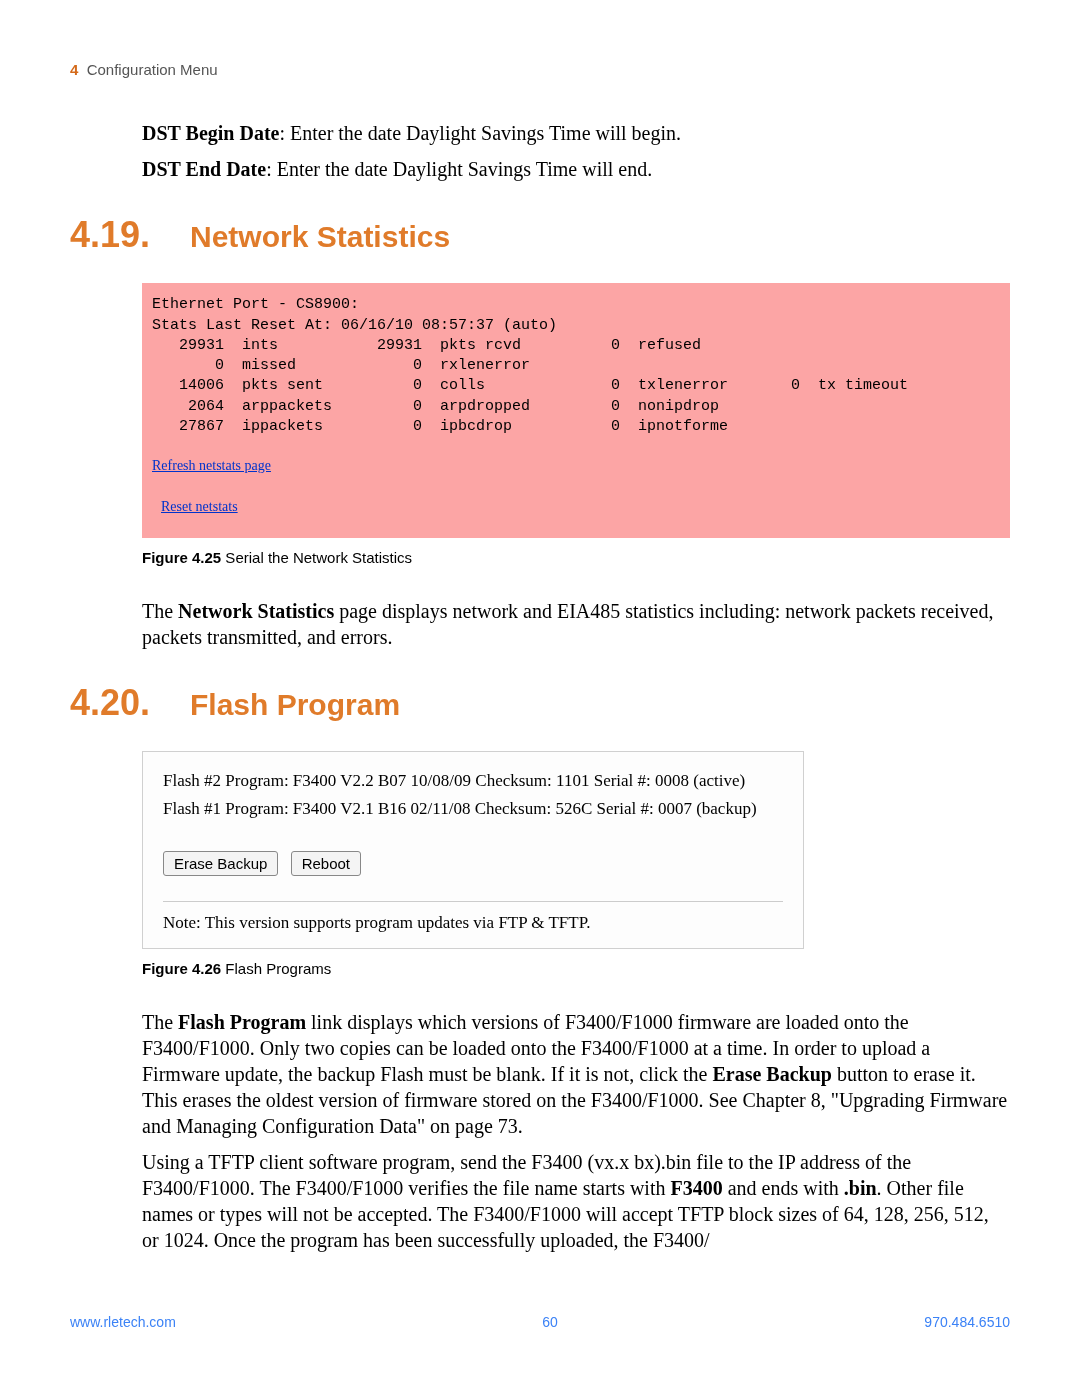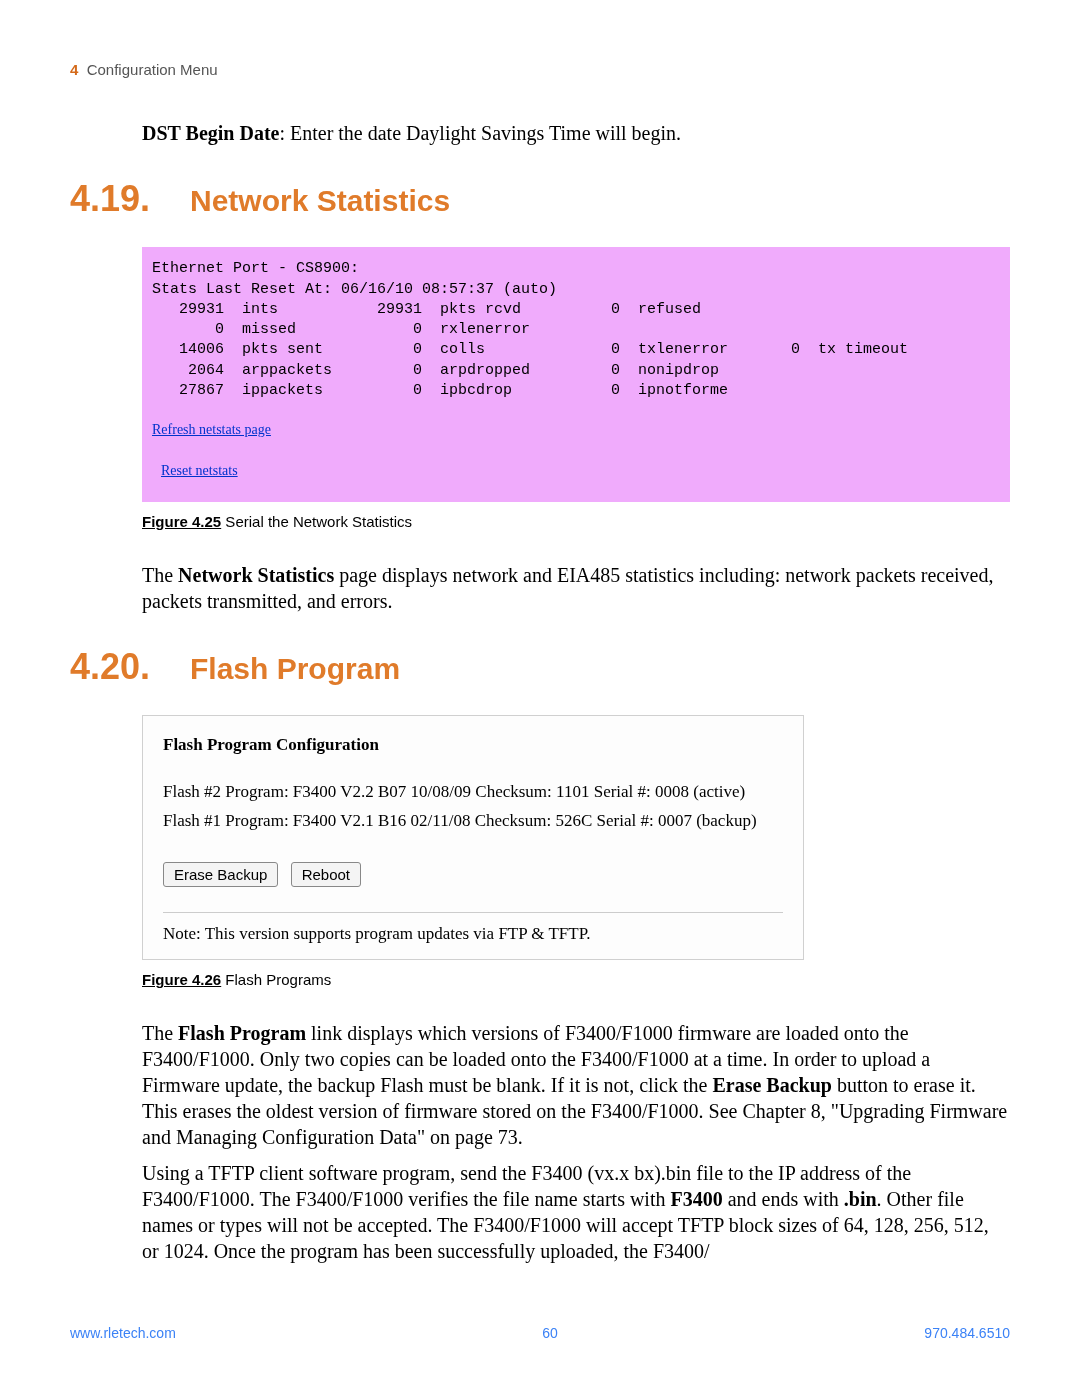--- a/index.html
+++ b/index.html
@@ -41,41 +41,41 @@
     width: 120px;
     flex: 0 0 120px;
   }
   .sec-title {
     color: #e07b2a;
     font-family: Arial, Helvetica, sans-serif;
     font-size: 30px;
     font-weight: bold;
   }
   .stats-box {
-    background: #f0abfc;
+    background: #fca5a5;
     font-family: "Courier New", Courier, monospace;
     font-size: 15px;
     padding: 12px 10px 20px 10px;
     margin-bottom: 10px;
     white-space: pre;
     line-height: 1.35;
   }
   .stats-box a {
     color: #0033cc;
     text-decoration: underline;
     font-family: "Times New Roman", Times, serif;
     font-size: 14px;
   }
   .fig-caption {
     font-family: Arial, Helvetica, sans-serif;
     font-size: 15px;
     margin-top: 10px;
     margin-bottom: 30px;
   }
-  .fig-caption b { font-weight: bold; text-decoration: underline; }
+  .fig-caption b { font-weight: bold; }
   .flash-box {
     border: 1px solid #d0d0d0;
     background: #fdfdfd;
     padding: 18px 20px 14px 20px;
     margin-bottom: 10px;
     font-family: "Times New Roman", Times, serif;
     font-size: 17px;
     width: 620px;
   }
   .flash-box hr {
@@ -105,20 +105,21 @@
 </style>
 </head>
 <body>
 
 <div class="header-line">
   <span class="chap-num">4</span>&nbsp;&nbsp;<span>Configuration Menu</span>
 </div>
 
 <div class="content-block">
   <p><b>DST Begin Date</b><span>: Enter the date Daylight Savings Time will begin.</span></p>
+  <p><b>DST End Date</b><span>: Enter the date Daylight Savings Time will end.</span></p>
 </div>
 
 <div class="section-row">
   <div class="sec-num">4.19.</div>
   <div class="sec-title">Network Statistics</div>
 </div>
 
 <div class="content-block">
   <div class="stats-box"><span>Ethernet Port - CS8900:
 Stats Last Reset At: 06/16/10 08:57:37 (auto)
@@ -141,21 +142,20 @@
   </p>
 </div>
 
 <div class="section-row">
   <div class="sec-num">4.20.</div>
   <div class="sec-title">Flash Program</div>
 </div>
 
 <div class="content-block">
   <div class="flash-box">
-    <div style="font-weight:bold; margin-bottom:25px;">Flash Program Configuration</div>
     <div style="margin-bottom:6px;">Flash #2 Program: F3400 V2.2 B07 10/08/09 Checksum: 1101  Serial #: 0008 (active)</div>
     <div>Flash #1 Program: F3400 V2.1 B16 02/11/08 Checksum: 526C Serial #: 0007 (backup)</div>
     <div style="margin-top:30px; margin-bottom:10px;">
       <span class="btn">Erase Backup</span>
       <span class="btn">Reboot</span>
     </div>
     <hr>
     <div>Note: This version supports program updates via FTP &amp; TFTP.</div>
   </div>
 

